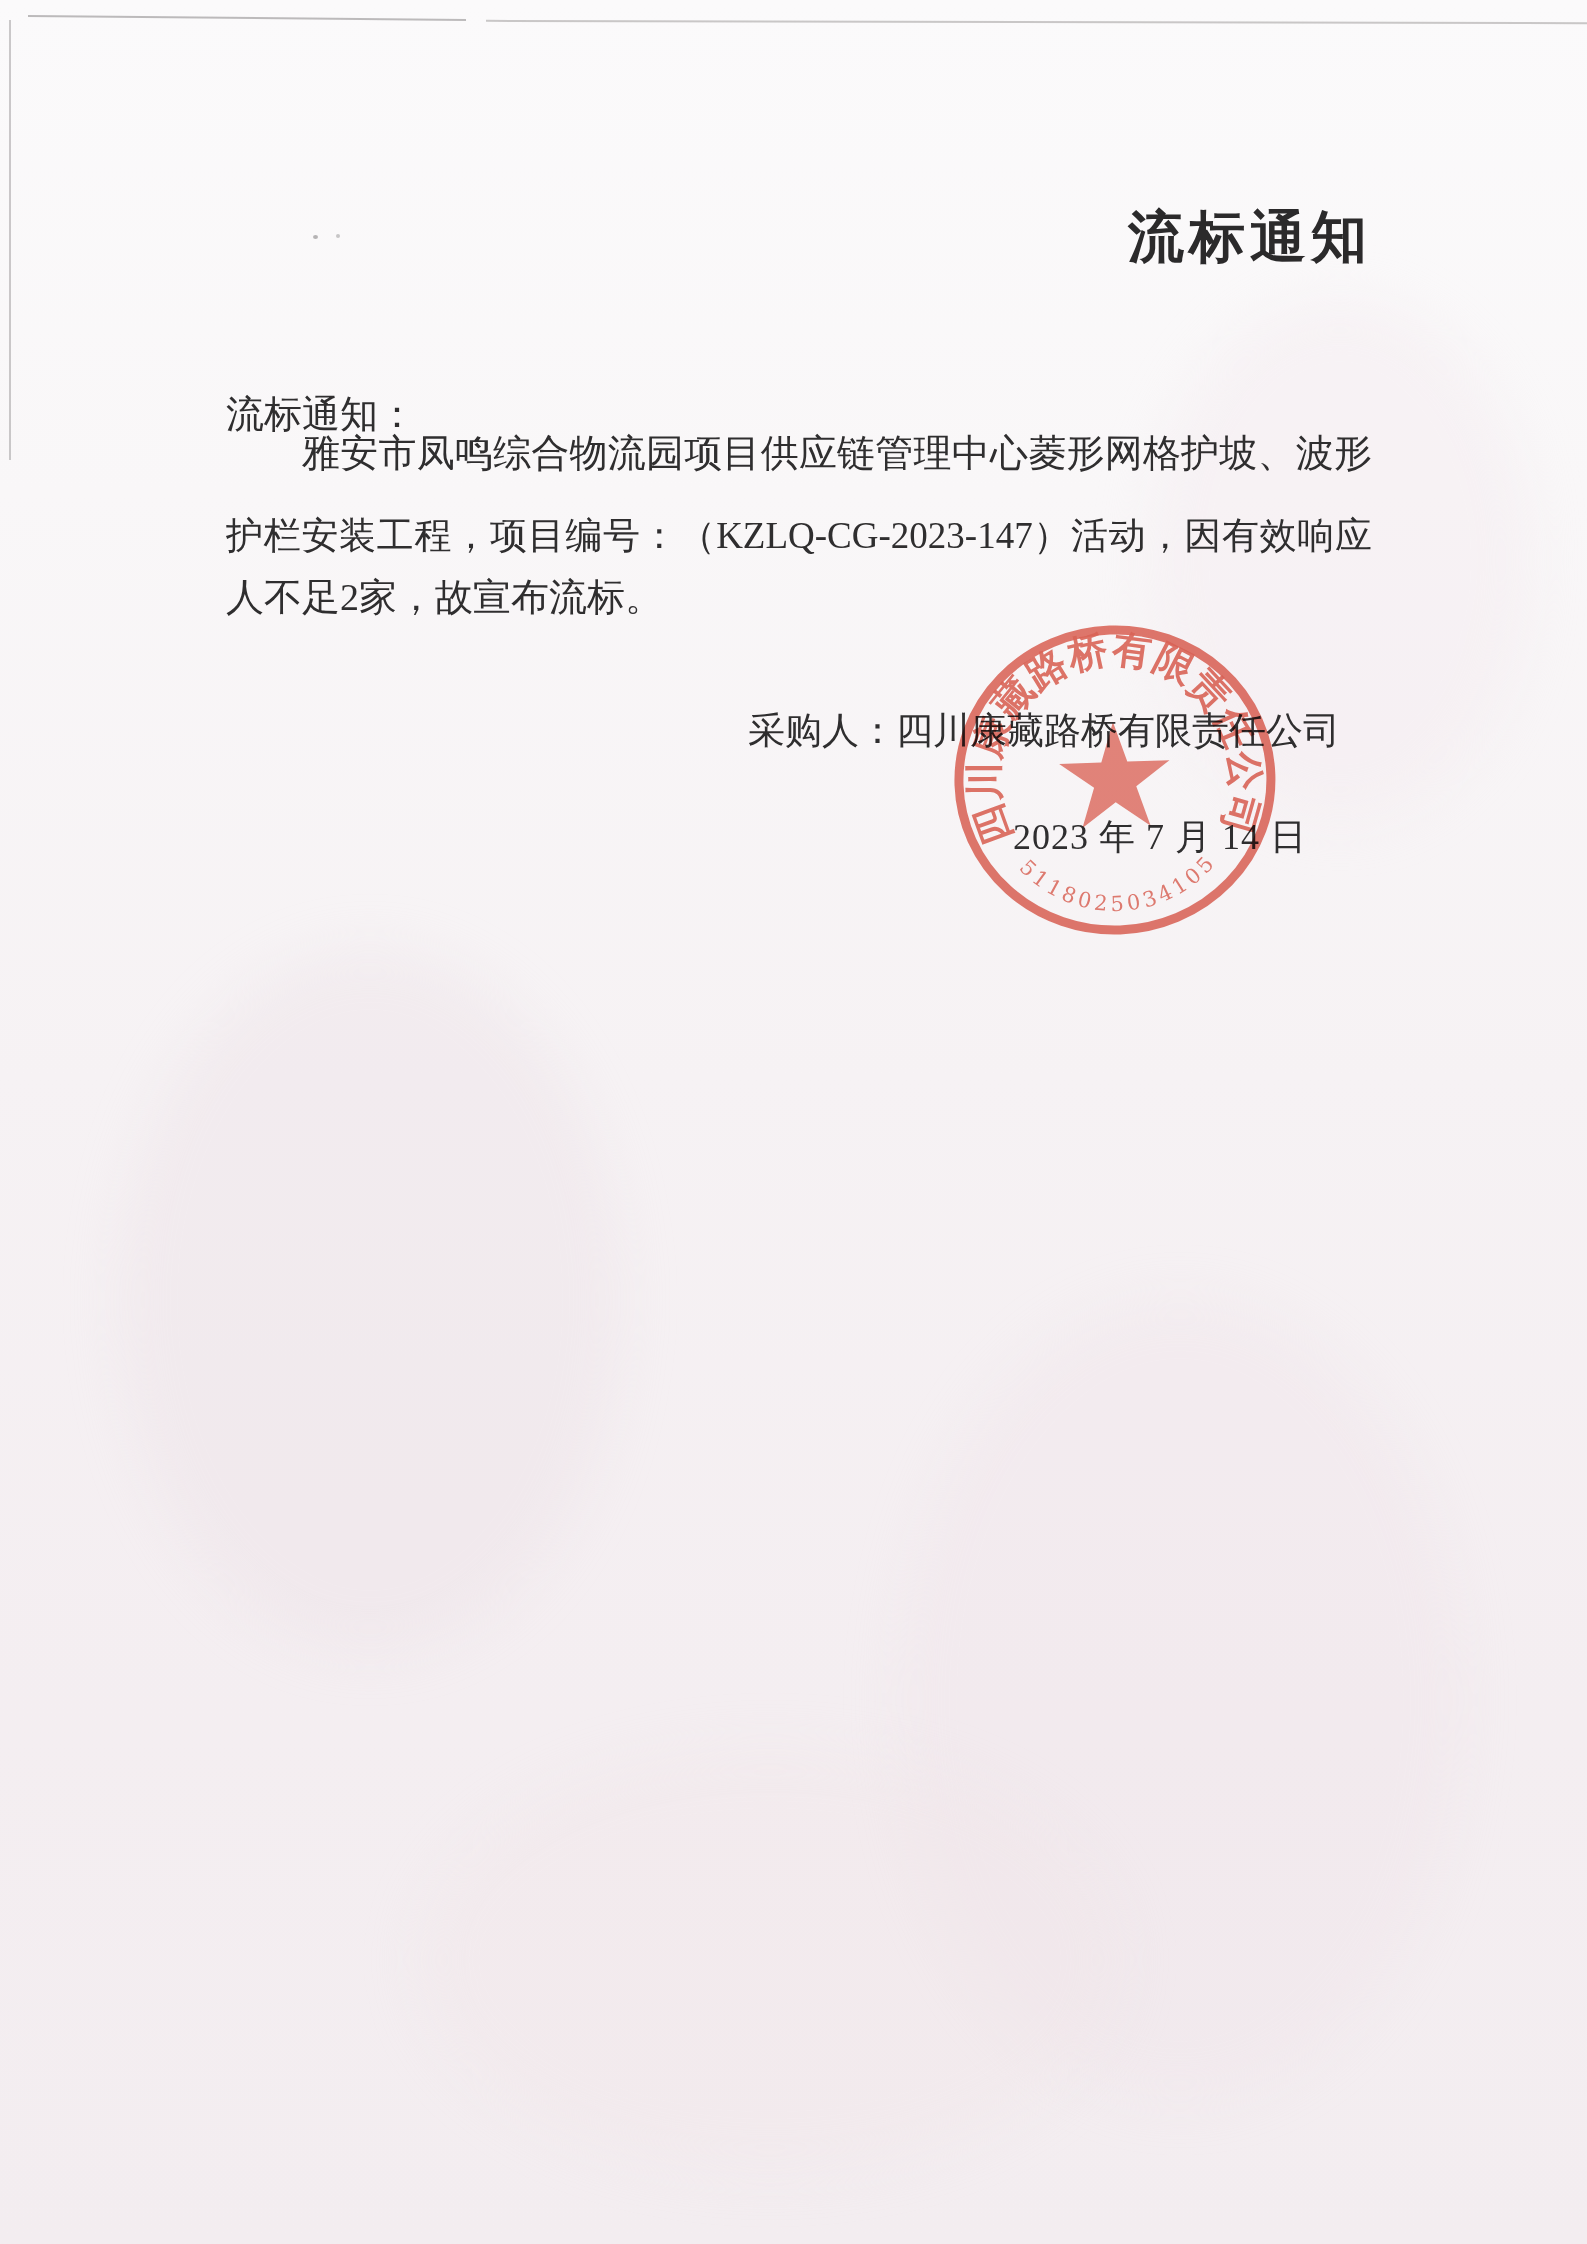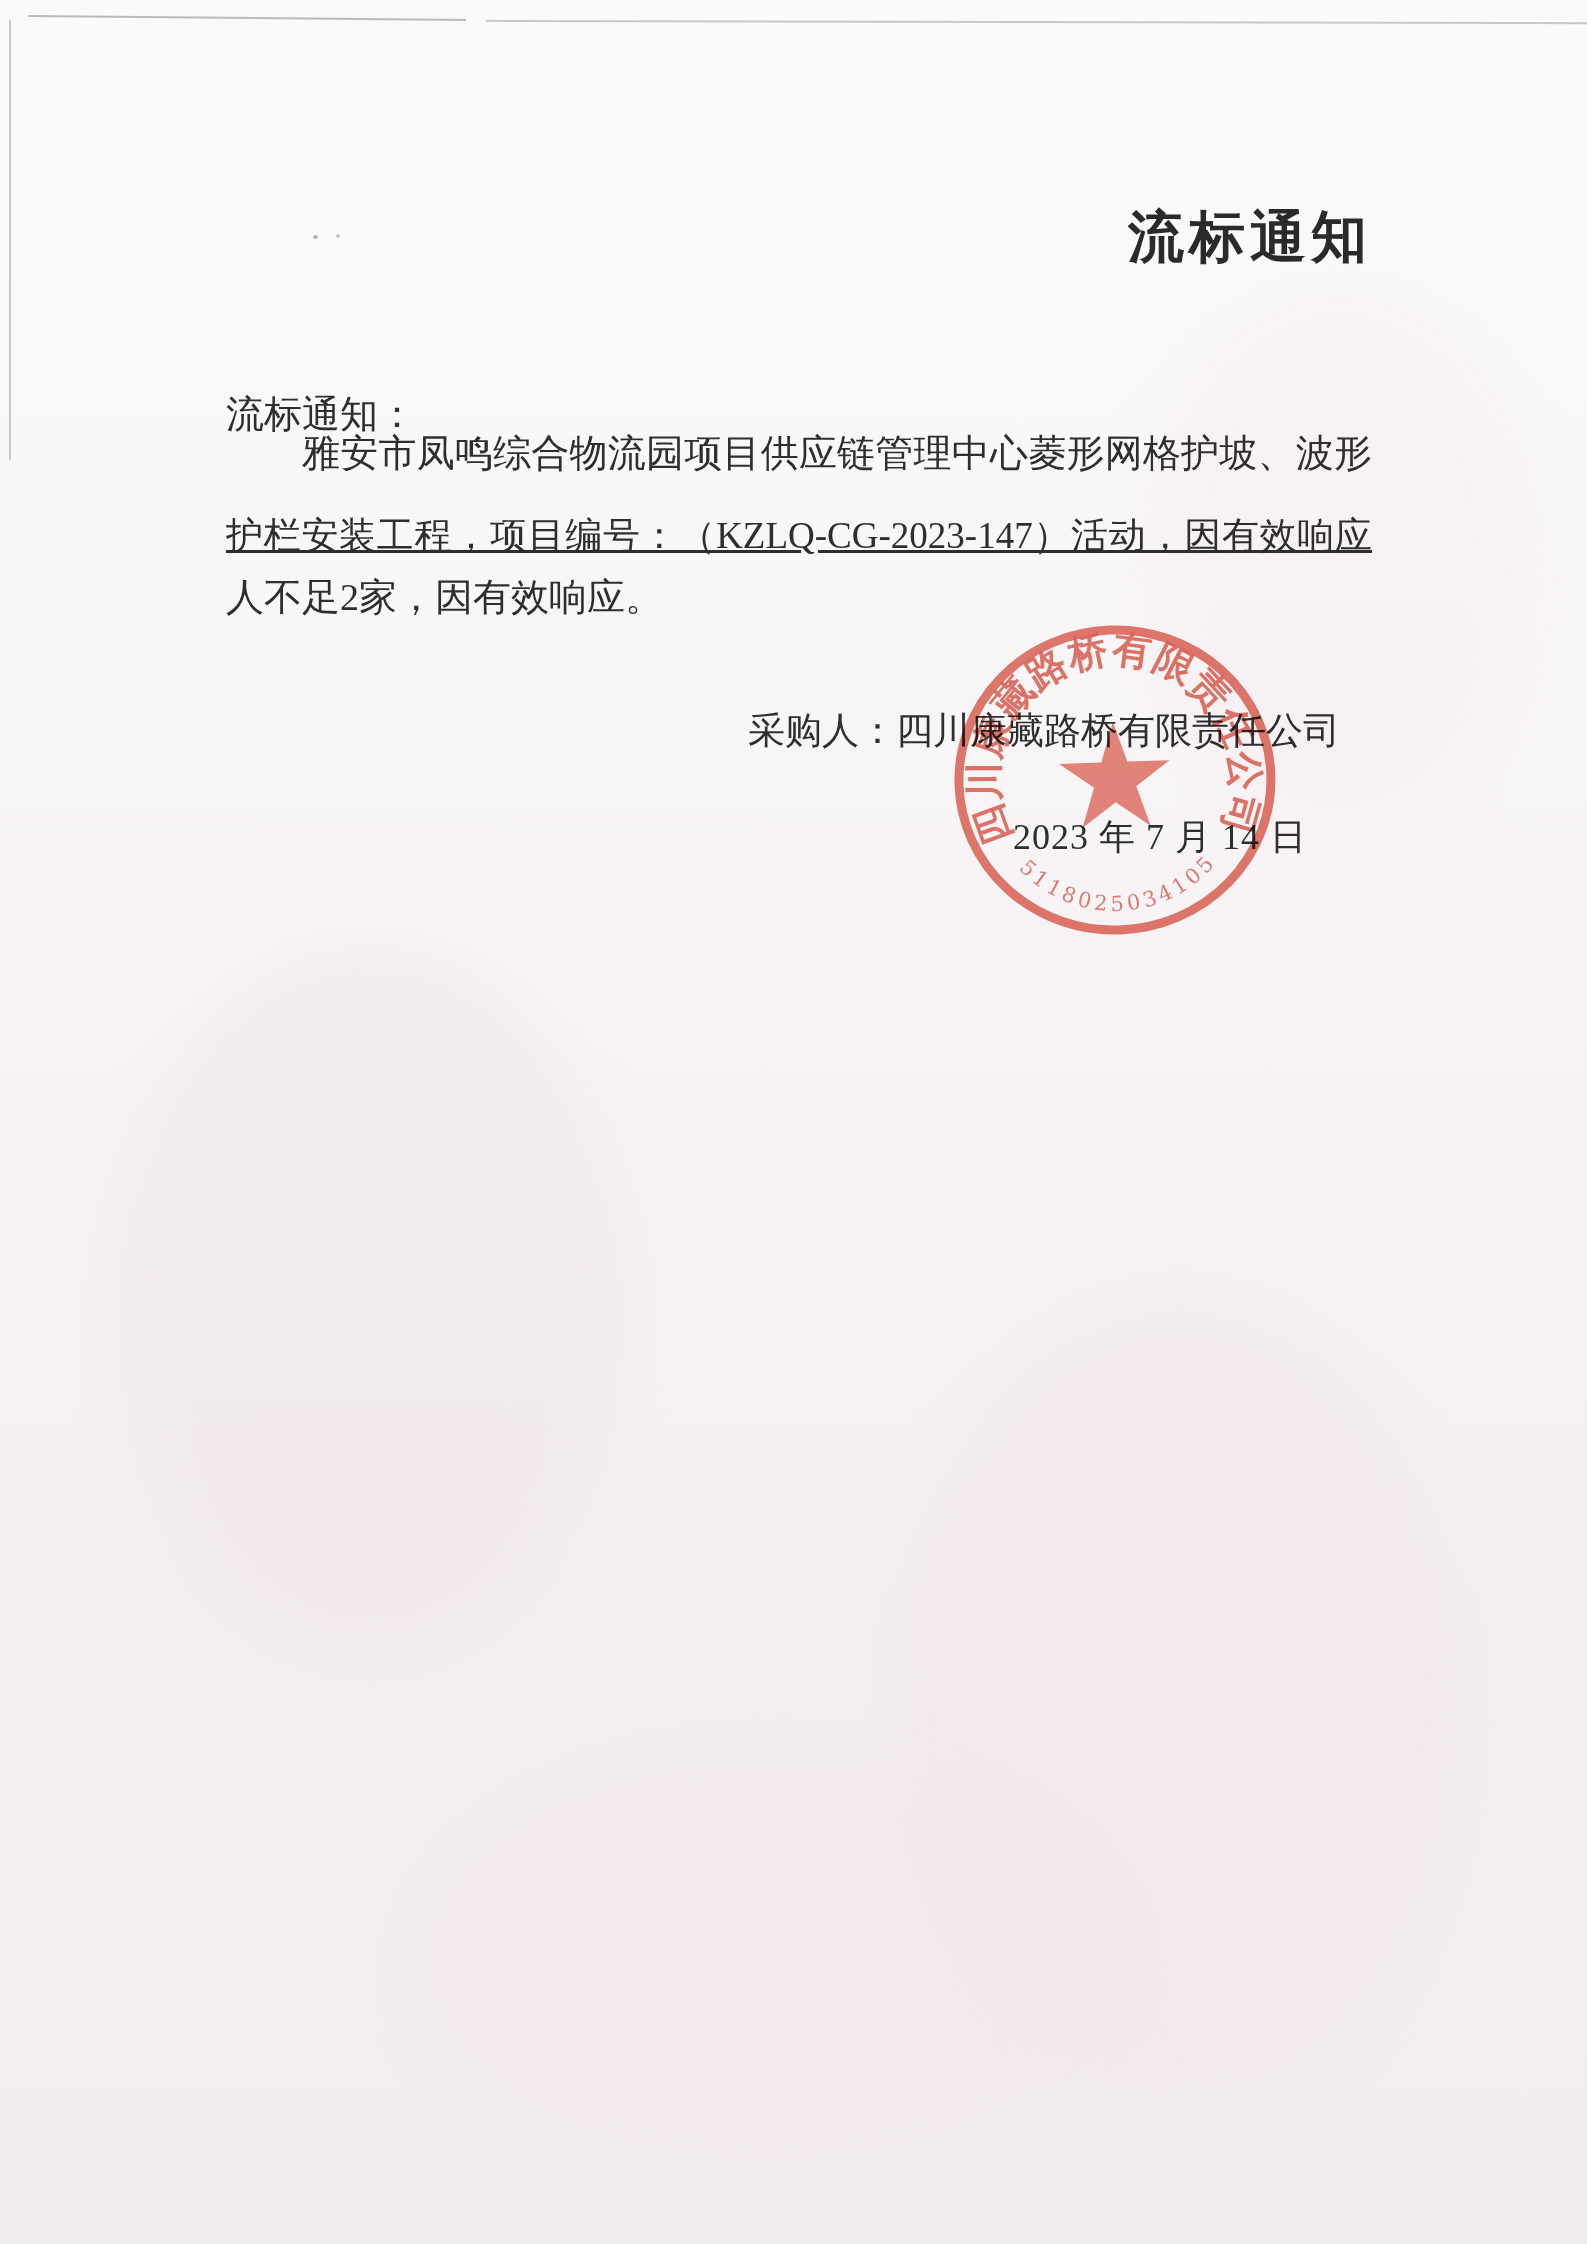--- a/index.html
+++ b/index.html
@@ -35,21 +35,21 @@
 
   .doc-title{
     position:absolute;left:0;top:200px;width:1146px;
     text-align:right;font-weight:bold;font-size:56px;letter-spacing:5px;
     color:#2b2a2b;
   }
   .line{position:absolute;left:0;width:1146px;font-size:38px;white-space:nowrap;}
   .salutation{top:389px;}
   .para-line{text-align:justify;text-align-last:justify;white-space:normal;}
   .l2{top:428px;padding-left:76px;width:1070px;font-family:Liberation Mono, monospace;}
-  .l3{top:511px;font-size:37px;text-decoration:underline;}
+  .l3{top:511px;font-size:37px;}
   .l4{top:572px;}
   .purchaser{top:706px;padding-left:522px;font-size:37px;}
   .dateline{top:813px;padding-left:787px;font-size:36px;letter-spacing:1px;}
 
   .stamp{
     position:absolute;left:945px;top:616px;width:340px;height:332px;
     mix-blend-mode:multiply;opacity:.9;pointer-events:none;
     transform:rotate(-2deg);
   }
   .stamp svg{display:block;}
@@ -70,21 +70,21 @@
   <div class="speck sp1"></div>
   <div class="speck sp2"></div>
 
   <div class="content ink">
     <div class="doc-title">流标通知</div>
 
     <div class="line salutation">流标通知：</div>
 
     <div class="line para-line l2">雅安市凤鸣综合物流园项目供应链管理中心菱形网格护坡、波形</div>
     <div class="line para-line l3">护栏安装工程，项目编号：（KZLQ-CG-2023-147）活动，因有效响应</div>
-    <div class="line l4">人不足2家，因有效响应。</div>
+    <div class="line l4">人不足2家，故宣布流标。</div>
 
     <div class="line purchaser">采购人：四川康藏路桥有限责任公司</div>
     <div class="line dateline">2023 年 7 月 14 日</div>
   </div>
 
   <div class="stamp">
     <svg width="340" height="332" viewBox="0 0 340 332" xmlns="http://www.w3.org/2000/svg">
       <defs>
         <path id="arcName" d="M 64 213.4 A 117 117 0 1 1 276 213.4" fill="none"></path>
         <path id="arcNum" d="M 66.8 244.7 A 131 131 0 0 0 273.2 244.7" fill="none"></path>

